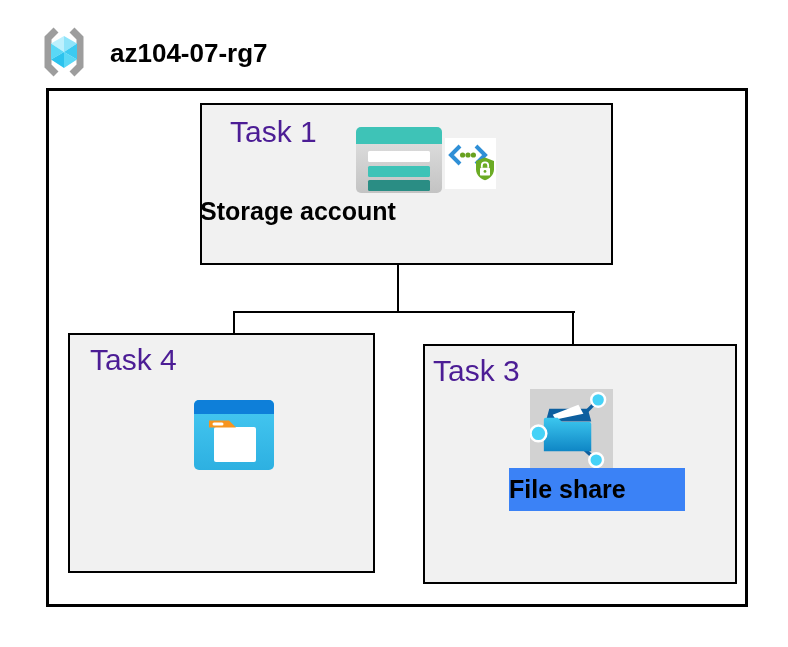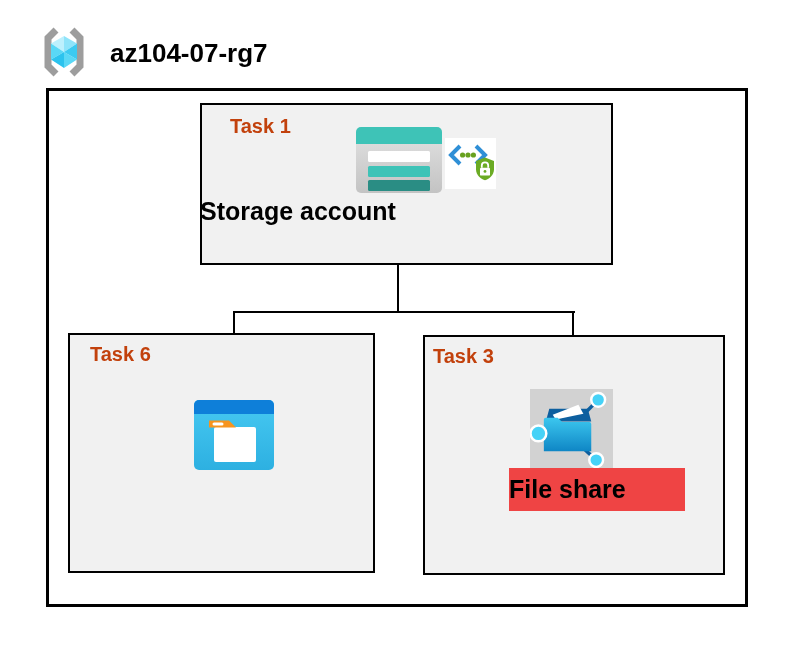--- a/index.html
+++ b/index.html
@@ -10,30 +10,30 @@
   .abs{position:absolute;}
   
   .rg-icon{left:36px;top:24px;width:56px;height:56px;}
   .rg-label{left:110px;top:38px;font-size:26px;font-weight:bold;color:#000000;white-space:nowrap;}
   
   .outer-box{left:46px;top:88px;width:696px;height:513px;border:3px solid #000000;background:#ffffff;}
   
   .task-box{background:#f1f1f1;border:2px solid #000000;}
   .task1{left:200px;top:103px;width:409px;height:158px;}
   .task2{left:68px;top:333px;width:303px;height:236px;}
-  .task3{left:423px;top:335px;width:298px;height:236px;}
-  .task-label{font-size:20px;font-weight:bold;color:#c2410c;white-space:nowrap;}
+  .task3{left:423px;top:344px;width:298px;height:236px;padding-left:12px;}
+  .task-label{font-size:30px;font-weight:normal;color:#4c1d95;white-space:nowrap;}
   .task1-label{left:28px;top:10px;}
   .task2-label{left:20px;top:8px;}
   .task3-label{left:8px;top:8px;}
   
   .item-label{font-size:25px;font-weight:bold;color:#000000;white-space:nowrap;}
   .storage-label{left:200px;top:197px;width:409px;}
   .blob-label{left:114px;top:485px;width:240px;}
-  .fileshare-label{left:509px;top:468px;width:176px;height:43px;background:#ef4444;line-height:43px;}
+  .fileshare-label{left:509px;top:468px;width:176px;height:43px;background:#3b82f6;line-height:43px;}
   
   .storage-icon{left:356px;top:127px;width:86px;height:66px;}
   .sas-icon{left:445px;top:138px;width:51px;height:51px;}
   .blob-icon{left:194px;top:400px;width:80px;height:70px;}
   .fileshare-highlight{left:530px;top:389px;width:83px;height:79px;background:#d2d2d2;}
   .fileshare-icon{left:0px;top:0px;width:83px;height:79px;}
   
   .connector{background:#000000;}
   .conn-v1{left:397px;top:265px;width:2px;height:48px;}
   .conn-h{left:233px;top:311px;width:342px;height:2px;}
@@ -95,21 +95,21 @@
     </svg>
   </div>
   <div class="abs item-label storage-label">Storage account</div>
 
   <div class="abs connector conn-v1"></div>
   <div class="abs connector conn-h"></div>
   <div class="abs connector conn-v2"></div>
   <div class="abs connector conn-v3"></div>
 
   <div class="abs task-box task2">
-    <div class="abs task-label task2-label">Task 6</div>
+    <div class="abs task-label task2-label">Task 4</div>
   </div>
   <div class="abs blob-icon">
     <svg viewBox="0 0 80 70">
       <defs>
         <linearGradient id="blb" x1="0" y1="0" x2="0" y2="1">
           <stop offset="0" stop-color="#47c9f2"></stop>
             <stop offset="1" stop-color="#2db0e1"></stop>
         </linearGradient>
       </defs>
       <rect width="80" height="70" rx="5" fill="url(#blb)"></rect>

